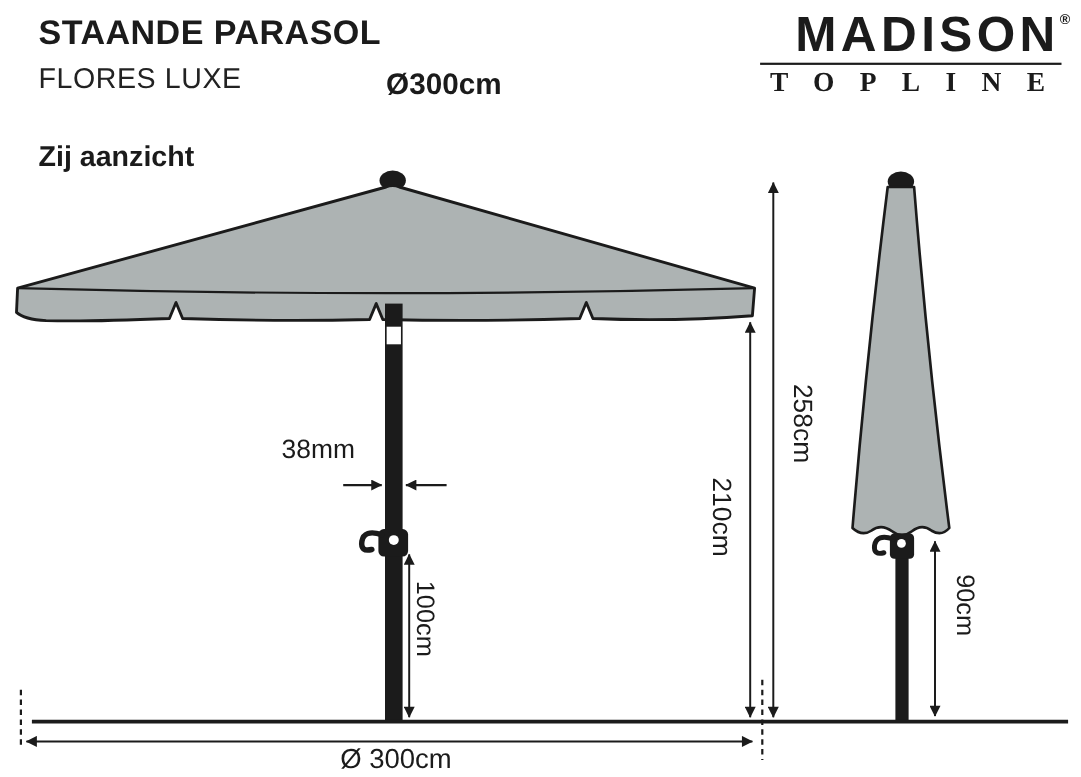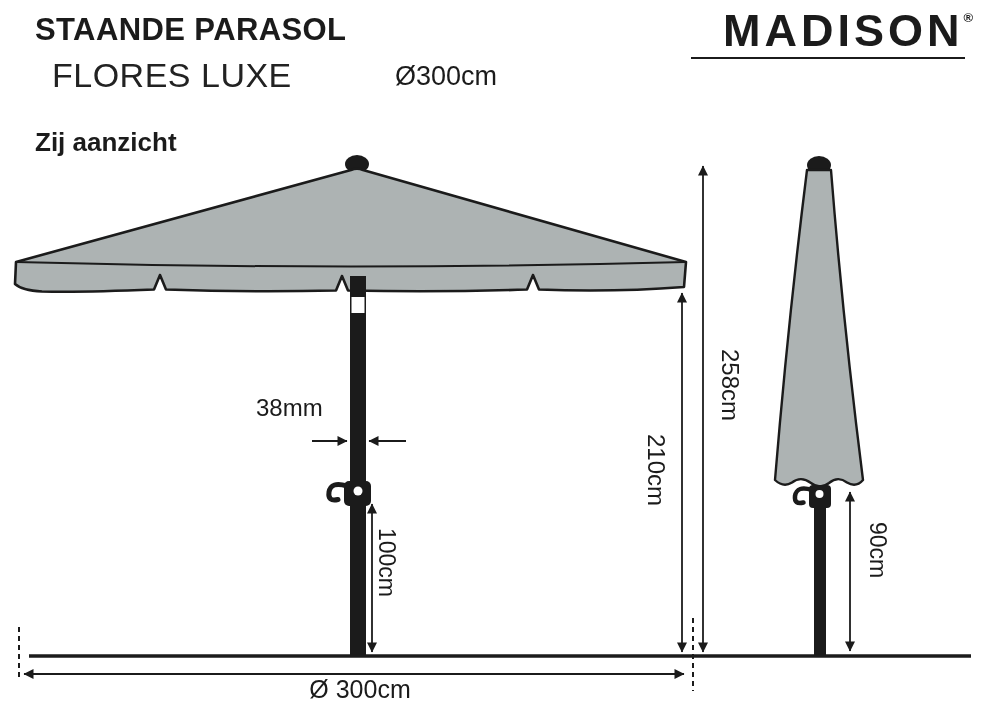--- a/index.html
+++ b/index.html
@@ -13,29 +13,27 @@
     overflow: hidden;
   }
   .abs { position: absolute; }
   .title {
     left: 35px; top: 12px;
     font-size: 31px; font-weight: 800; letter-spacing: 0.4px;
     color: #1b1b1b;
   }
   .model {
     left: 35px; top: 56px;
-    font-size: 34px; font-weight: 300; letter-spacing: 0.5px;
+    font-size: 26px; font-weight: 300; letter-spacing: 0.5px;
     color: #222222;
-    margin-left: 17px;
   }
   .diam-label {
     left: 351px; top: 61px;
-    font-size: 27px; font-weight: 400;
+    font-size: 27px; font-weight: 700;
     color: #1b1b1b;
-    margin-left: 44px;
   }
   .view-label {
     left: 35px; top: 127px;
     font-size: 26px; font-weight: 700;
     color: #1b1b1b;
   }
   .logo {
     left: 691px; top: 6px; width: 282px;
     text-align: right;
   }
@@ -66,20 +64,21 @@
 <div class="page">
 
   <div class="abs title">STAANDE PARASOL</div>
   <div class="abs model">FLORES LUXE</div>
   <div class="abs diam-label">Ø300cm</div>
   <div class="abs view-label">Zij aanzicht</div>
 
   <div class="abs logo">
     <div class="logo-name"><span>MADISON</span><sup>®</sup></div>
     <div class="logo-rule"></div>
+    <div class="logo-subline">TOPLINE</div>
   </div>
 
   <svg class="abs" style="left:0;top:0" width="983" height="706" viewBox="0 0 983 706">
     <defs>
       <marker id="ah" viewBox="0 0 10 10" refX="9.5" refY="5" markerUnits="userSpaceOnUse" markerWidth="11" markerHeight="10" orient="auto-start-reverse">
         <path d="M0 0 L10 5 L0 10 Z" fill="#1b1b1b"></path>
       </marker>
     </defs>
 
     <ellipse cx="357" cy="164" rx="12" ry="9" fill="#1b1b1b"></ellipse>

